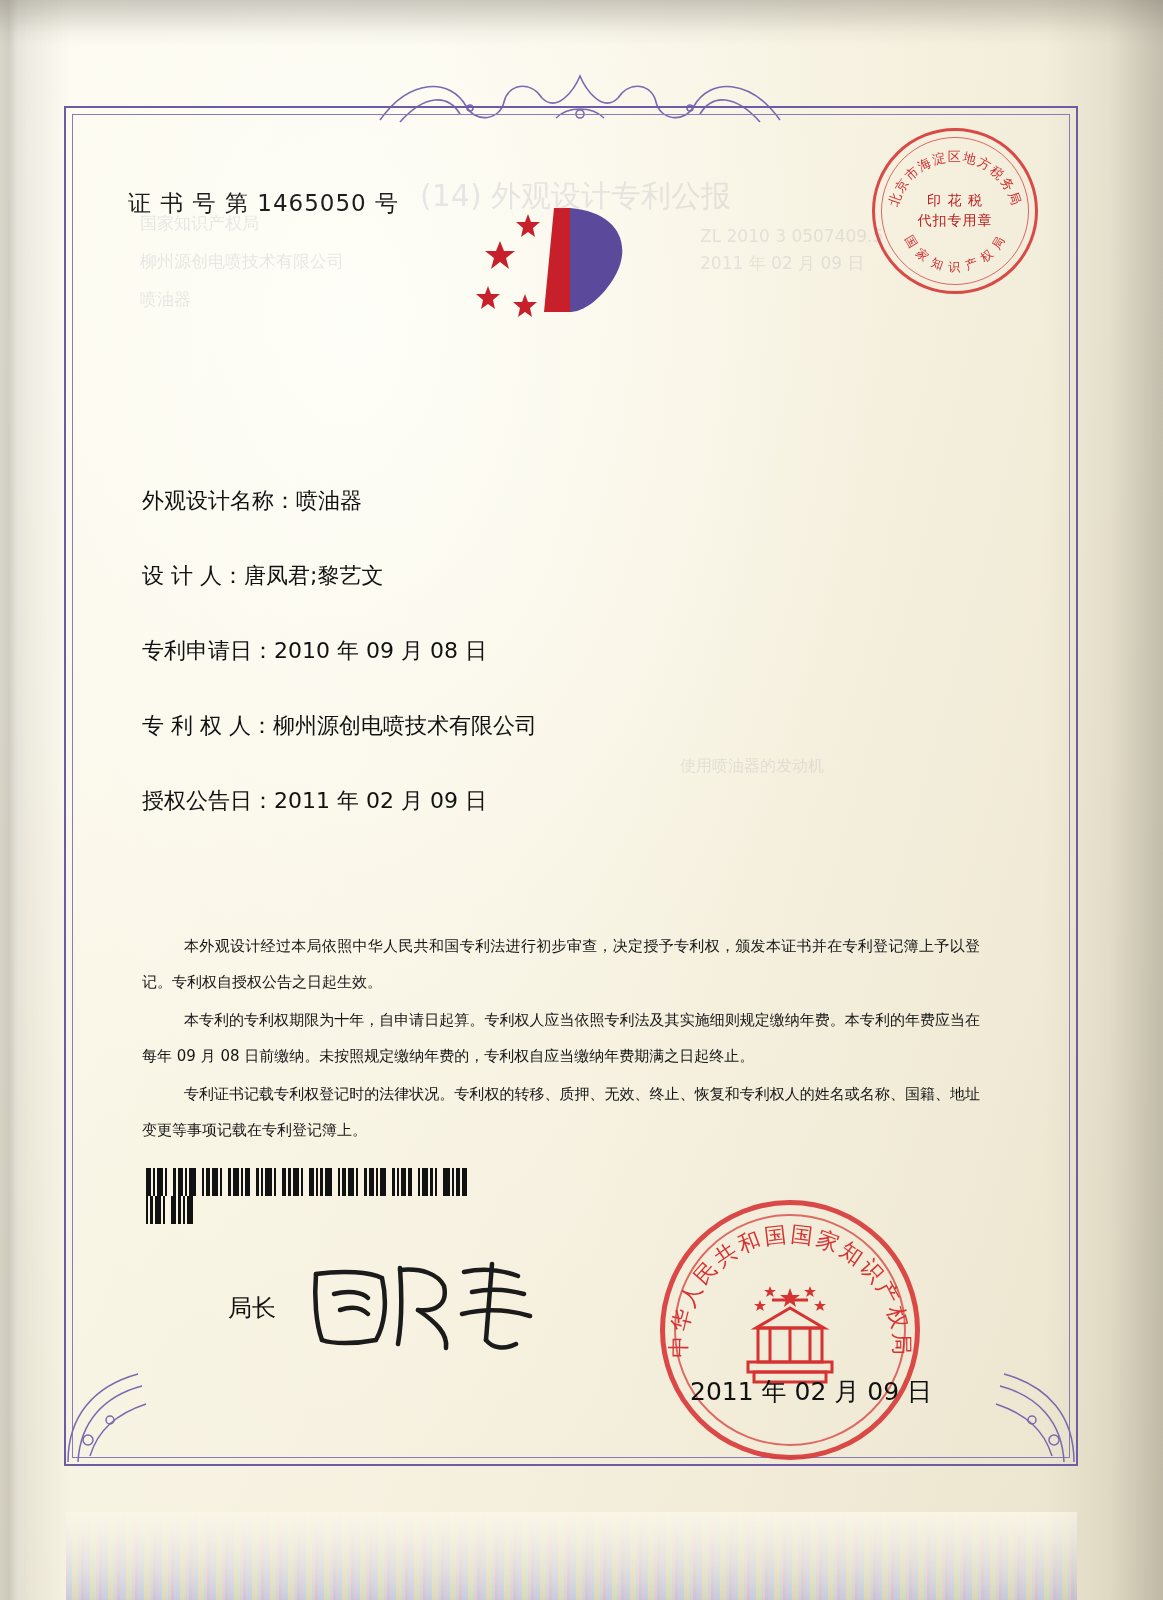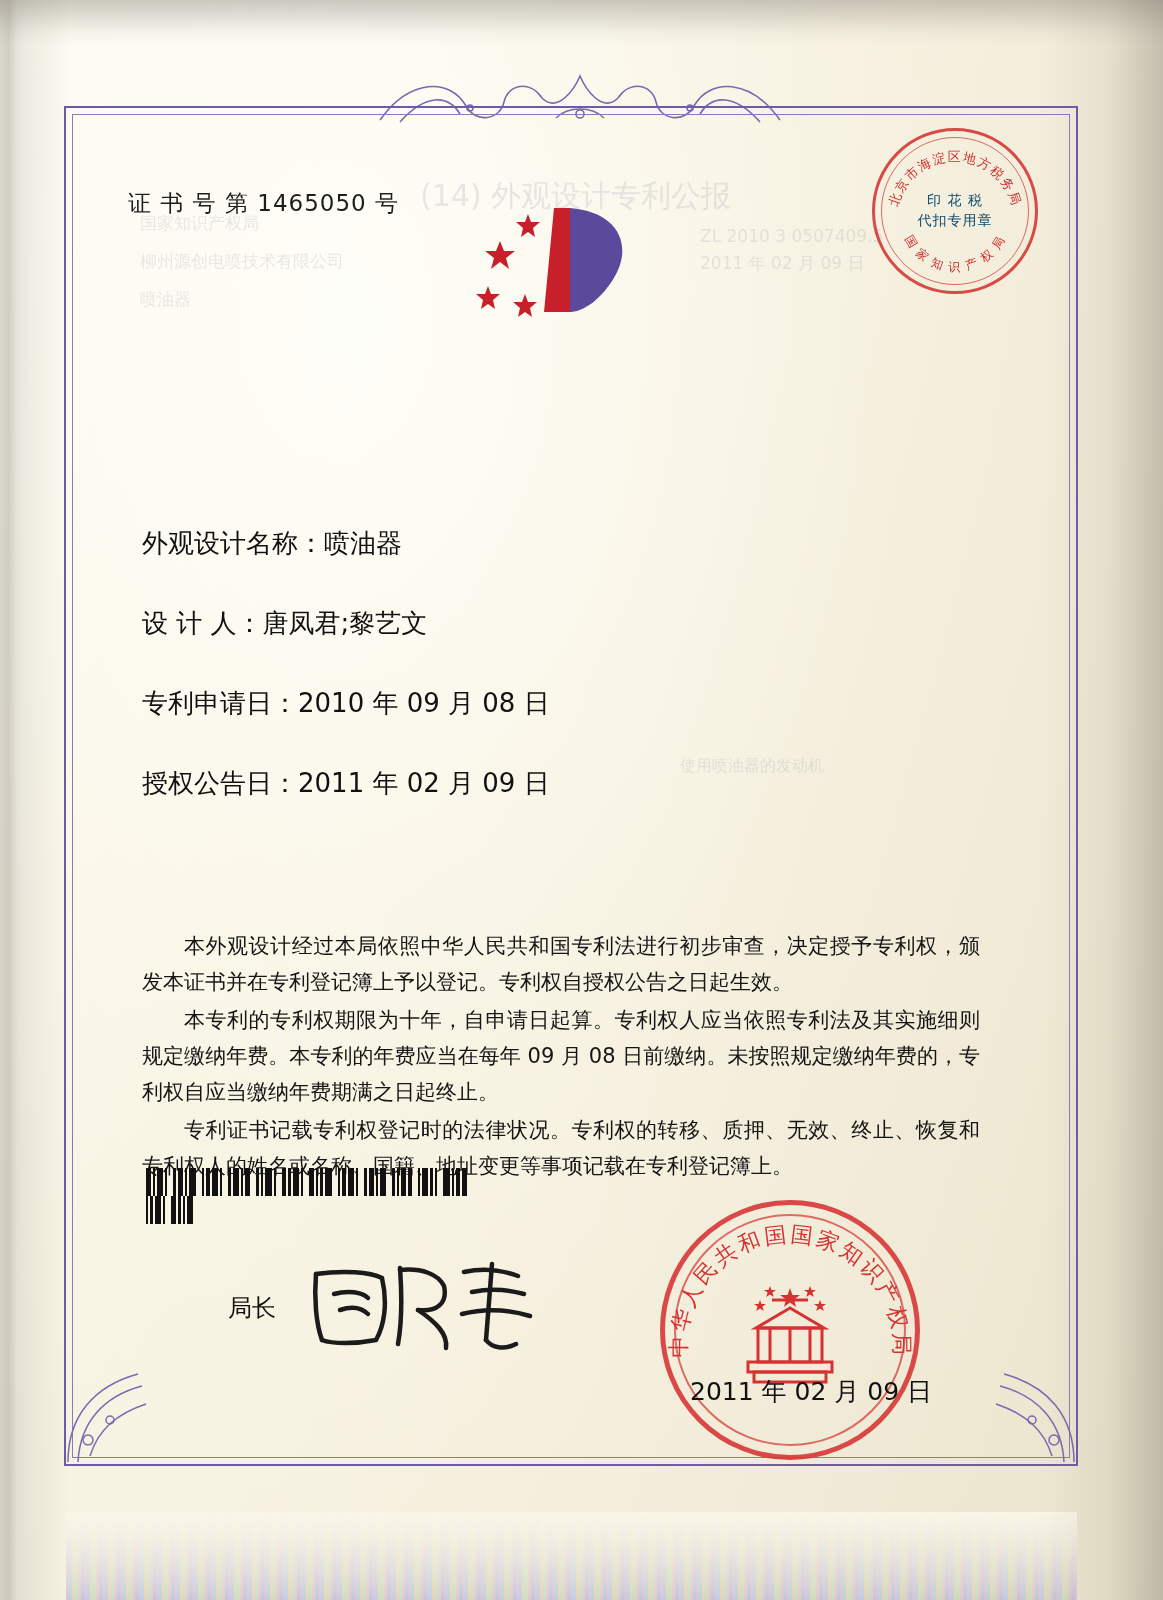--- a/index.html
+++ b/index.html
@@ -138,21 +138,21 @@
     inset: 0;
     color: #cf2b2b;
     font-size: 13px;
     font-family: "DejaVu Sans", sans-serif;
   }
   .stamp-center {
     position: absolute;
     left: 0; right: 0;
     top: 62px;
     text-align: center;
-    color: #0c4a6e;
+    color: #b91c1c;
     font-size: 14px;
     line-height: 20px;
     font-family: "DejaVu Sans", sans-serif;
     letter-spacing: 1px;
   }
 
   .title {
     position: absolute;
     left: 0; right: 0;
     top: 336px;
@@ -165,41 +165,40 @@
   }
 
   
   .fields {
     position: absolute;
     left: 142px;
     top: 486px;
     width: 850px;
   }
   .field-row {
-    font-size: 26px;
+    font-size: 22px;
     color: #111;
     margin-bottom: 45px;
     white-space: nowrap;
     font-family: "DejaVu Sans", "Liberation Sans", sans-serif;
-    margin-top: 40px;
   }
   .field-label {
     display: inline;
   }
   .field-value {
     display: inline;
   }
 
   
   .body-text {
     position: absolute;
     left: 142px;
     top: 928px;
     width: 838px;
-    font-size: 21px;
+    font-size: 15px;
     line-height: 36px;
     color: #151515;
     text-align: justify;
     font-family: "DejaVu Sans", "Liberation Sans", sans-serif;
   }
   .body-text p {
     margin: 0 0 2px 0;
     text-indent: 42px;
   }
 
@@ -412,20 +411,23 @@
 
   <div class="fields">
     <div class="field-row">
       <span class="field-label">外观设计名称：</span><span class="field-value">喷油器</span>
     </div>
     <div class="field-row">
       <span class="field-label">设  计   人：</span><span class="field-value">唐凤君;黎艺文</span>
     </div>
     <div class="field-row">
       <span class="field-label">专利申请日：</span><span class="field-value">2010 年 09 月 08 日</span>
+    </div>
+    <div class="field-row">
+      <span class="field-label">专 利 权 人：</span><span class="field-value">柳州源创电喷技术有限公司</span>
     </div>
     <div class="field-row">
       <span class="field-label">授权公告日：</span><span class="field-value">2011 年 02 月 09 日</span>
     </div>
   </div>
 
   <div class="body-text">
     <p>本外观设计经过本局依照中华人民共和国专利法进行初步审查，决定授予专利权，颁发本证书并在专利登记簿上予以登记。专利权自授权公告之日起生效。</p>
     <p>本专利的专利权期限为十年，自申请日起算。专利权人应当依照专利法及其实施细则规定缴纳年费。本专利的年费应当在每年 09 月 08 日前缴纳。未按照规定缴纳年费的，专利权自应当缴纳年费期满之日起终止。</p>
     <p>专利证书记载专利权登记时的法律状况。专利权的转移、质押、无效、终止、恢复和专利权人的姓名或名称、国籍、地址变更等事项记载在专利登记簿上。</p>

